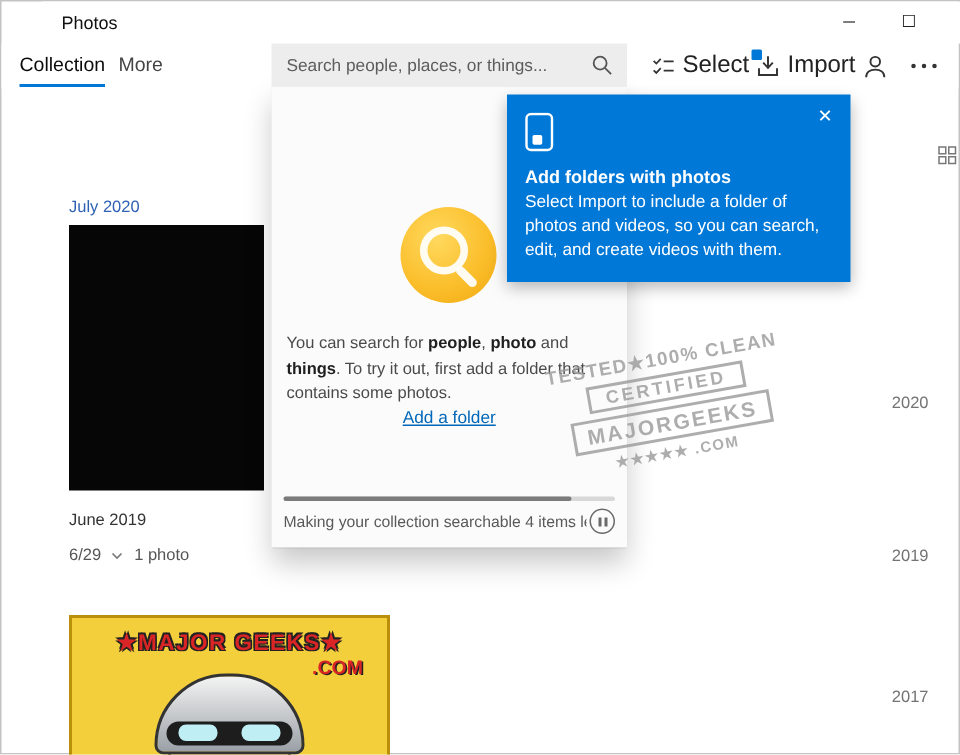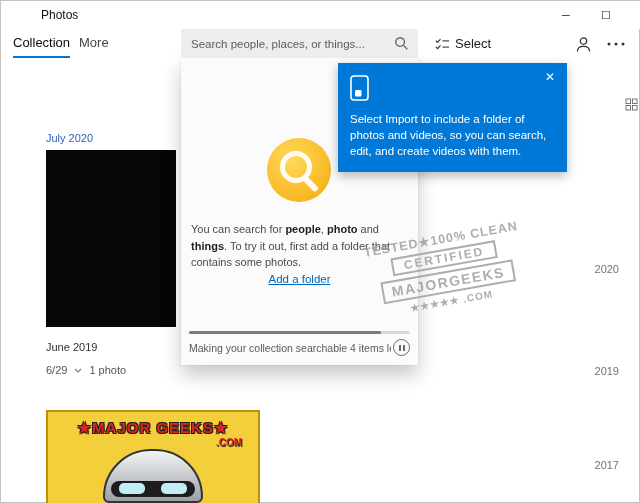--- a/index.html
+++ b/index.html
@@ -15,21 +15,21 @@
 
   
   .toolbar{position:absolute;top:28px;left:0;width:100%;height:30px;background:#fff;}
   .tab{position:absolute;top:3px;height:22px;line-height:22px;font-size:13px;color:#444;display:flex;align-items:center;gap:4px;}
   .tab.active{left:12px;color:#0b0b0b;border-bottom:2px solid #0078d7;padding-bottom:2px;}
   .tab.more{left:78px;flex-direction:column;}
   .searchbox{position:absolute;left:180px;top:0;width:237px;height:29px;background:#ededed;display:flex;align-items:center;z-index:11;}
   .searchbox input{border:none;background:transparent;flex:1;font-size:11.5px;padding:0 0 0 10px;color:#333;outline:none;font-family:inherit;min-width:0;}
   .searchbox input::placeholder{color:#5c5c5c;}
   .search-icon{margin-right:9px;flex:0 0 auto;display:flex;}
-  .tool-btn{position:absolute;top:0;height:29px;display:flex;align-items:center;gap:5px;font-size:13px;color:#222;}
+  .tool-btn{position:absolute;top:0;height:29px;display:flex;align-items:center;gap:5px;font-size:16px;color:#222;}
   .tool-select{left:433px;}
   .tool-import{left:503px;}
   .import-icon-wrap{position:relative;display:flex;}
   .import-badge{position:absolute;left:-3px;top:-3px;width:7px;height:7px;background:#0078d7;border-radius:1px;}
   .icon-btn{position:absolute;display:flex;align-items:center;justify-content:center;}
   .account{left:572px;top:6px;width:20px;height:18px;}
   .seemore{left:605px;top:12px;width:20px;height:6px;}
   .grid-btn{position:absolute;left:624px;top:96px;width:13px;height:13px;z-index:5;}
 
   
@@ -63,21 +63,21 @@
   .pause{flex:0 0 auto;width:15px;height:15px;border:1px solid #6a6a6a;border-radius:50%;display:flex;align-items:center;justify-content:center;gap:2px;margin-left:2px;}
   .pause i{display:block;width:2px;height:6px;background:#6a6a6a;}
 
   .june-meta{position:absolute;left:45px;top:363px;display:flex;align-items:center;gap:7px;font-size:11px;color:#555;}
 
   
   .logo{position:absolute;left:45px;top:409px;width:214px;height:122px;background:#f3cf3b;
         border:2px solid #b98f0c;box-sizing:border-box;overflow:hidden;text-align:center;}
   .logo-band{margin-top:7px;font-weight:bold;font-size:15px;color:#d92525;letter-spacing:1px;
         text-shadow:1px 1px 0 #222,-1px -1px 0 #222,1px -1px 0 #222,-1px 1px 0 #222;}
-  .logo-com{position:absolute;right:16px;top:25px;font-size:10px;font-weight:bold;color:#d92525;
+  .logo-com{position:absolute;right:16px;top:25px;font-size:13px;font-weight:bold;color:#d92525;
         text-shadow:1px 1px 0 #222;}
   .helmet{margin:12px auto 0;width:96px;height:50px;background:linear-gradient(#f4f4f4,#9aa0a6);
         border-radius:48px 48px 6px 6px;border:2px solid #333;position:relative;}
   .goggles{position:absolute;left:6px;right:6px;bottom:4px;height:16px;background:#1d1d1d;border-radius:8px;}
   .lens{position:absolute;top:2px;width:26px;height:11px;background:#bfeef5;border-radius:5px;}
   .lens.l{left:8px;} .lens.r{right:8px;}
   .face{margin:-2px auto 0;width:78px;height:42px;background:#f0bf8d;border:2px solid #333;border-top:none;border-radius:0 0 30px 30px;}
 
   
   .year{position:absolute;right:20px;font-size:11px;color:#737373;}
@@ -129,20 +129,31 @@
     <div class="tool-btn tool-select">
       <svg width="16" height="14" viewBox="0 0 18 14">
         <path d="M2 3.2 L4 5.2 L7.3 1.6" fill="none" stroke="#333" stroke-width="1.3"></path>
         <line x1="9.5" y1="3.5" x2="17" y2="3.5" stroke="#333" stroke-width="1.2"></line>
         <path d="M2 10.2 L4 12.2 L7.3 8.6" fill="none" stroke="#333" stroke-width="1.3"></path>
         <line x1="9.5" y1="10.5" x2="17" y2="10.5" stroke="#333" stroke-width="1.2"></line>
       </svg>
       <span>Select</span>
     </div>
 
+    <div class="tool-btn tool-import">
+      <span class="import-icon-wrap">
+        <span class="import-badge"></span>
+        <svg width="16" height="16" viewBox="0 0 16 16">
+          <line x1="8" y1="1.5" x2="8" y2="9" stroke="#333" stroke-width="1.3"></line>
+          <path d="M4.8 5.8 L8 9.2 L11.2 5.8" fill="none" stroke="#333" stroke-width="1.3"></path>
+          <path d="M2 9.5 V14 H14 V9.5" fill="none" stroke="#333" stroke-width="1.3"></path>
+        </svg>
+      </span>
+      <span>Import</span>
+    </div>
 
     <div class="icon-btn account">
       <svg width="17" height="17" viewBox="0 0 16 16">
         <circle cx="8" cy="4.8" r="3" fill="none" stroke="#333" stroke-width="1.2"></circle>
         <path d="M2.3 14.6 C2.3 11.4 4.8 9.8 8 9.8 C11.2 9.8 13.7 11.4 13.7 14.6" fill="none" stroke="#333" stroke-width="1.2"></path>
       </svg>
     </div>
 
     <div class="icon-btn seemore">
       <svg width="18" height="4" viewBox="0 0 18 4">
@@ -184,20 +195,21 @@
         </span>
     </div>
   </div>
 
   <div class="tip">
     <span class="tip-close">✕</span>
     <svg class="tip-icon" width="20" height="27" viewBox="0 0 20 27">
       <rect x="1" y="1" width="17" height="24" rx="3" fill="none" stroke="#fff" stroke-width="1.6"></rect>
       <rect x="5" y="15" width="6.5" height="6.5" rx="1.2" fill="#fff"></rect>
     </svg>
+    <p class="tip-title">Add folders with photos</p>
     <p class="tip-body">Select Import to include a folder of photos and videos, so you can search, edit, and create videos with them.</p>
   </div>
 
   <div class="month-header june">June 2019</div>
   <div class="june-meta">
     <span>6/29</span>
     <svg width="8" height="5" viewBox="0 0 8 5">
         <path d="M1 1 L4 4 L7 1" fill="none" stroke="#777" stroke-width="1.1"></path>
       </svg>
     <span>1 photo</span>

